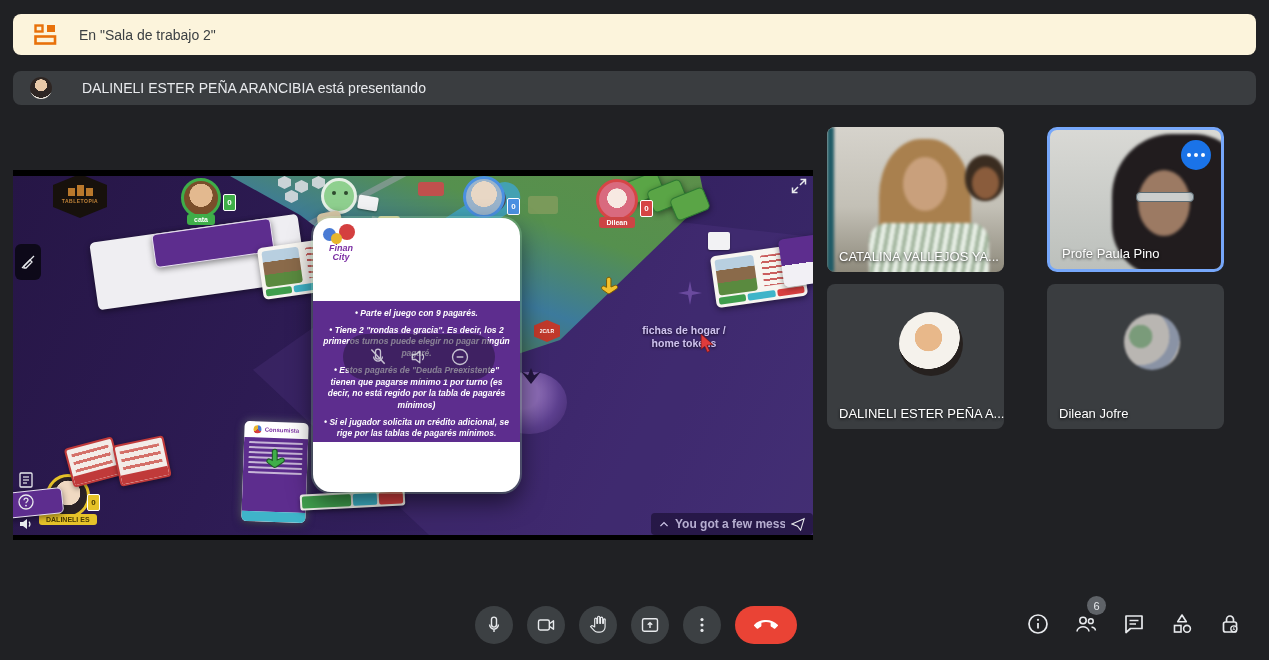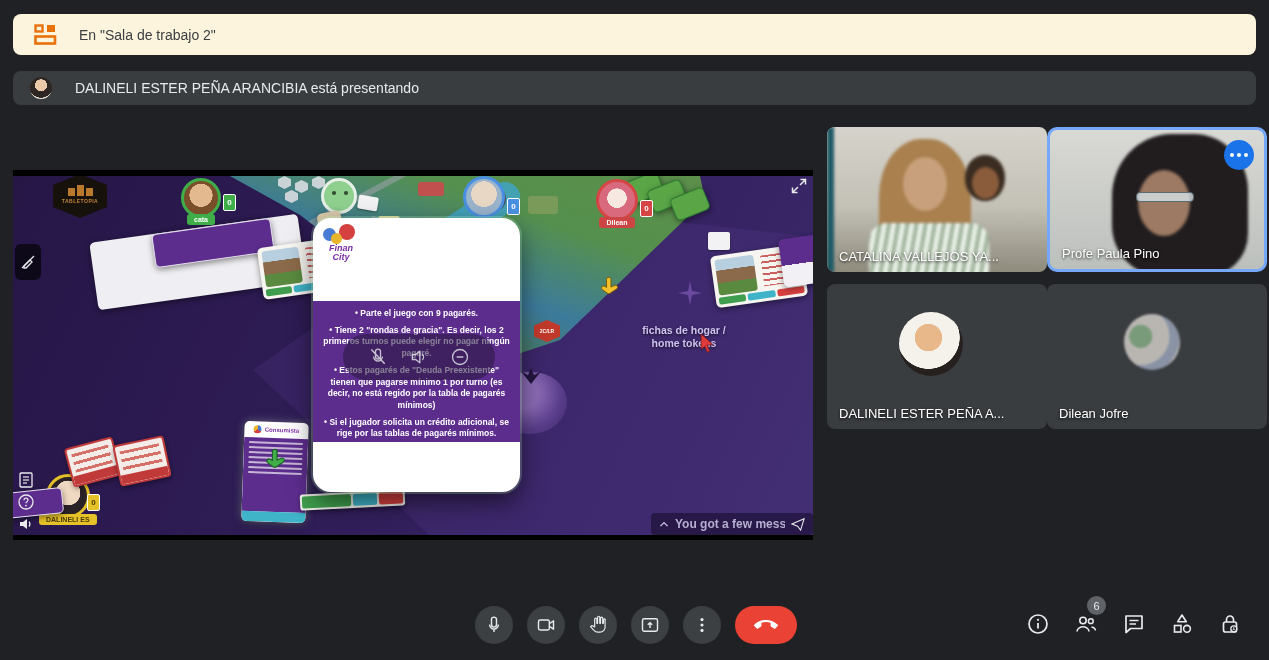--- a/index.html
+++ b/index.html
@@ -8,21 +8,21 @@
   .screen { position:relative; width:1269px; height:660px; background:#202124; overflow:hidden; }
 
   
   .banner-room { position:absolute; left:13px; top:14px; width:1243px; height:41px;
     background:#fcf4dc; border-radius:8px; display:flex; align-items:center; padding-left:21px; }
   .banner-room-text { color:#3c4043; font-size:14px; margin-left:22px; }
   .banner-presenting { position:absolute; left:13px; top:71px; width:1243px; height:34px;
     background:#3a3d40; border-radius:8px; display:flex; align-items:center; padding-left:17px; }
   .banner-avatar { width:22px; height:22px; border-radius:50%;
     background:radial-gradient(circle at 50% 38%, #e9c9a8 0 34%, #2e2623 35% 70%, #f2ece2 71%); }
-  .banner-presenting-text { color:#e8eaed; font-size:14px; margin-left:23px; }
+  .banner-presenting-text { color:#e8eaed; font-size:14px; margin-left:30px; }
 
   
   .presentation { position:absolute; left:13px; top:170px; width:800px; height:370px; background:#000; }
   .scene { position:absolute; left:0; top:6px; width:800px; height:359px; overflow:hidden;
     background:linear-gradient(115deg,#261646 0%,#2d1b53 35%,#352262 70%,#3b2a6b 100%); }
   .table-light { position:absolute; inset:0;
     clip-path:polygon(60% 7%, 100% 17%, 100% 100%, 52% 100%, 30% 54%); background:rgba(96,64,150,.22); }
 
   .board { position:absolute; left:215px; top:0; width:480px; height:200px;
     clip-path:polygon(2px 0, 472px 0, 477px 24px, 332px 164px, 242px 194px, 185px 124px, 72px 39px);
@@ -109,41 +109,41 @@
   .aval-logo { position:absolute; left:8px; top:6px; width:40px; height:48px; text-align:center; }
   .aval-logo .balloons { position:relative; height:20px; }
   .aval-logo .balloons i { position:absolute; border-radius:50%; }
   .aval-logo .balloons i:nth-child(1){ left:2px; top:4px; width:13px; height:13px; background:#4a7bd4; }
   .aval-logo .balloons i:nth-child(2){ left:18px; top:0; width:16px; height:16px; background:#d43f3f; }
   .aval-logo .balloons i:nth-child(3){ left:10px; top:9px; width:11px; height:11px; background:#e8b52c; }
   .aval-brand { color:#7b2fa3; font-size:9px; font-weight:bold; font-style:italic; line-height:1.05; }
   .aval-title { position:absolute; left:0; right:0; top:46px; text-align:center;
     color:#7b2fa3; font-size:25px; font-weight:bold; }
   .aval-body { position:absolute; left:0; right:0; top:83px; height:141px; background:#5d2d8e;
-    color:#fff; font-size:8.5px; font-weight:bold; line-height:1.38; text-align:center; padding:7px 9px; }
+    color:#fff; font-size:8.5px; font-weight:bold; line-height:1.38; text-align:center; padding:7px 9px;font-style:italic; }
   .aval-bullet { margin-bottom:5px; }
   .aval-bullet::before { content:"• "; }
 
   .overlay-pill { position:absolute; left:330px; top:158px; width:152px; height:46px; border-radius:23px;
     background:rgba(38,24,62,.55); display:flex; align-items:center; justify-content:space-around; padding:0 14px; }
   .overlay-pill svg { opacity:.8; }
 
   .scene-chatbar { position:absolute; left:638px; top:337px; width:162px; height:22px; border-radius:4px;
     background:rgba(18,10,38,.55); display:flex; align-items:center; padding:0 8px; gap:6px; }
   .scene-chatbar-text { color:#cfc8e8; font-size:12px; opacity:.85; flex:1; white-space:nowrap; overflow:hidden;font-weight:bold; }
 
   .pen-btn { position:absolute; left:2px; top:68px; width:26px; height:36px; border-radius:6px;
     background:rgba(8,6,14,.8); display:flex; align-items:center; justify-content:center; }
   .scene-tool { position:absolute; left:4px; width:18px; height:18px; display:flex; align-items:center; justify-content:center; }
   .expand-btn { position:absolute; left:778px; top:2px; width:18px; height:18px; }
 
   .cursor { position:absolute; }
 
   
-  .tile { position:absolute; width:220px; height:145px; border-radius:8px; background:#3a3d40; overflow:hidden; }
+  .tile { position:absolute; width:177px; height:145px; border-radius:8px; background:#3a3d40; overflow:hidden; }
   .tile-label { position:absolute; left:12px; bottom:8px; color:#fff; font-size:13px;
     text-shadow:0 1px 3px rgba(0,0,0,.85); white-space:nowrap; z-index:5; }
   .ph { position:absolute; filter:blur(1.5px); }
   .tile-cat { background:linear-gradient(180deg,#d6d3cc 0%,#c3c0b6 55%,#8e8a7c 100%); }
   .tile-paula { border:3px solid #76a7fa; border-radius:10px; background:linear-gradient(180deg,#d9d9d5 0%,#bcc0bc 100%); }
   .options-btn { position:absolute; right:10px; top:10px; width:30px; height:30px; border-radius:50%;
     background:#1a73e8; display:flex; align-items:center; justify-content:center; gap:3px; z-index:6; }
   .options-btn i { width:4px; height:4px; border-radius:50%; background:#fff; }
   .avatar-circle { position:absolute; border-radius:50%; }
   .badge-6 { position:absolute; left:1087px; top:596px; width:19px; height:19px; border-radius:50%;

